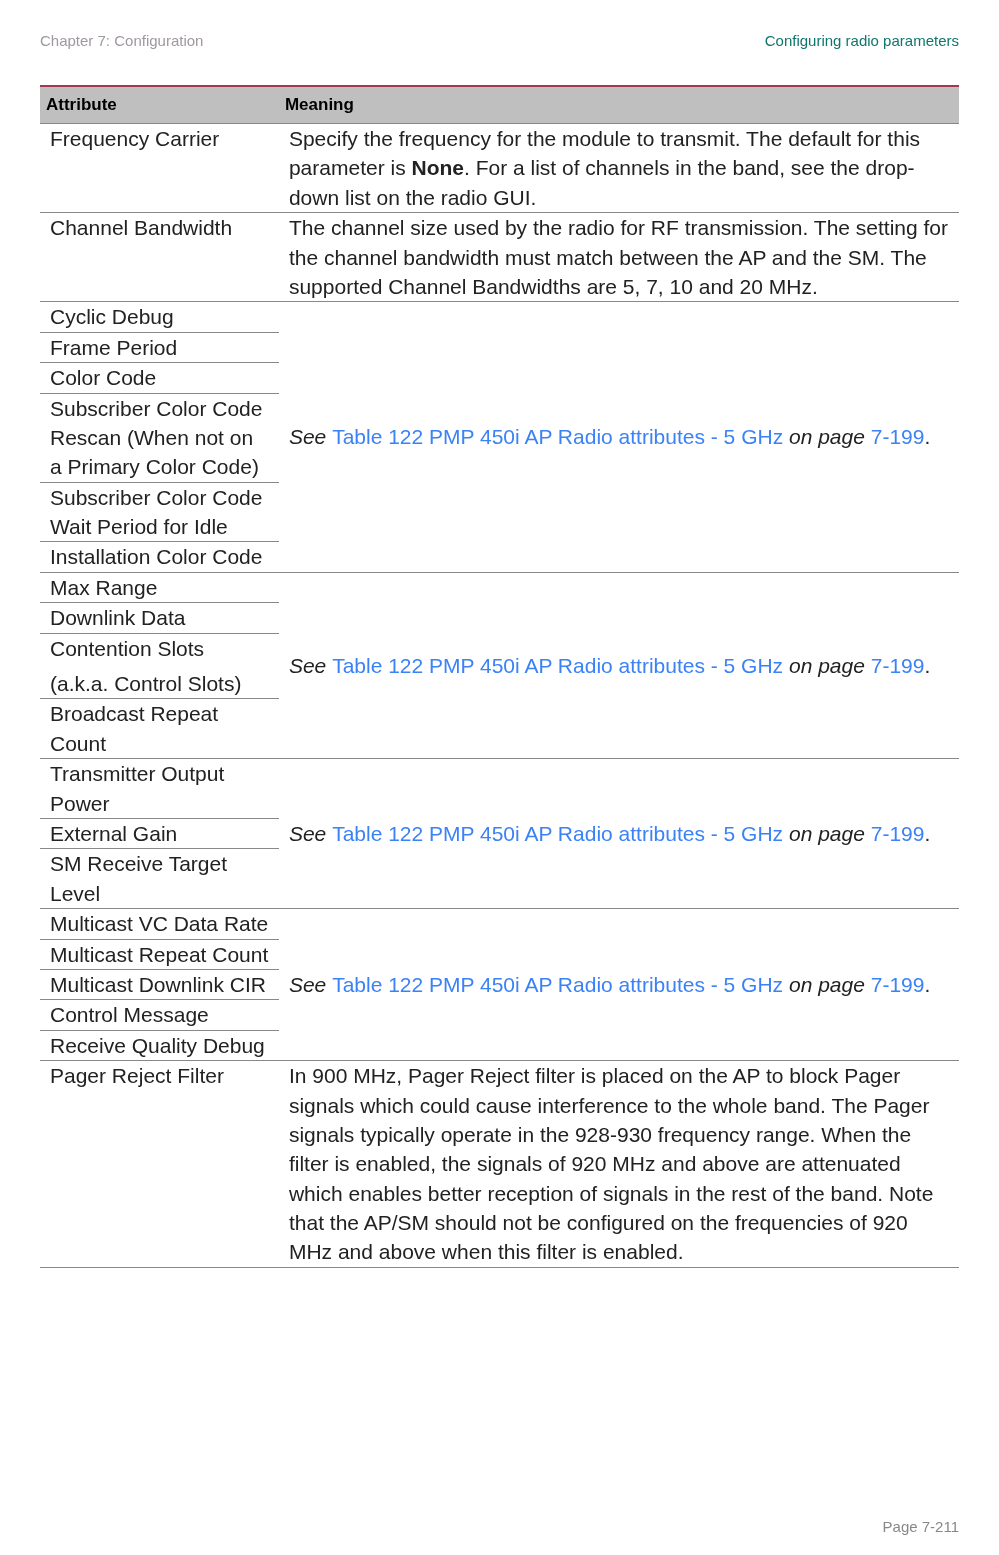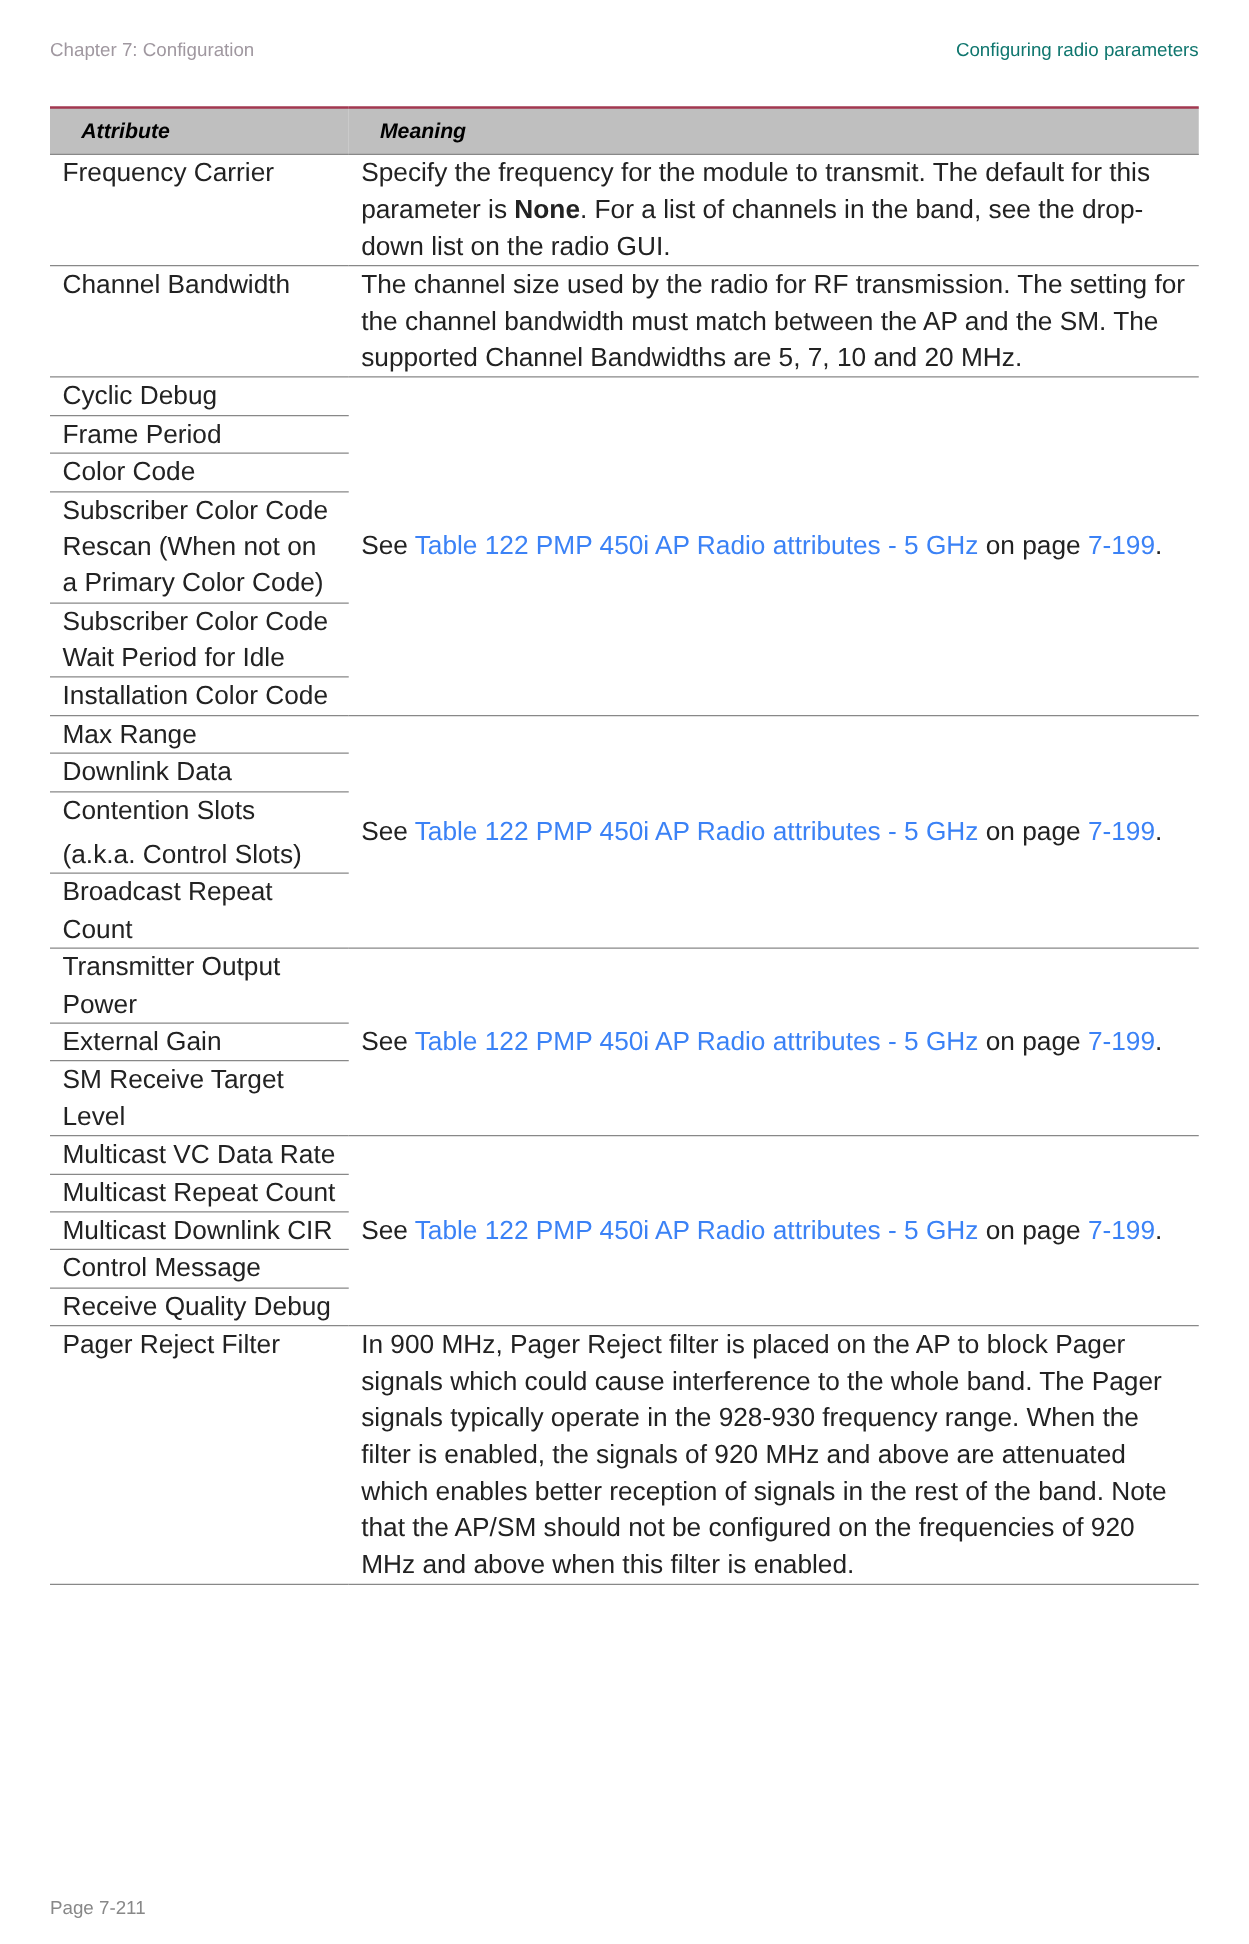--- a/index.html
+++ b/index.html
@@ -37,25 +37,24 @@
       width: 100%;
       border-collapse: collapse;
       border-top: 2px solid #a23850;
       border-bottom: 1px solid #888;
     }
 
     .attr-table th {
       background: #bfbfbf;
       text-align: left;
       font-weight: bold;
-      padding: 8px 10px 8px 25px;
+      padding: 8px 10px 8px 6px;
       font-size: 17px;
       border-bottom: 1px solid #888;
       color: #000;
-      font-style: italic;
     }
 
     .attr-table th:first-child {
       width: 26%;
     }
 
     .attr-table td {
       padding: 0 10px;
       font-size: 21px;
       vertical-align: top;
@@ -71,24 +70,25 @@
       border-bottom: 1px solid #888;
       vertical-align: middle;
     }
 
     .link {
       color: #3b82f6;
     }
 
     .ref-see, .ref-on-page {
       color: #222;
+      font-style: italic;
     }
 
     .footer {
-      text-align: left;
+      text-align: right;
       color: #888;
       font-size: 15px;
       margin-top: auto;
       padding-top: 30px;
     }
 
     .bold-inline {
       font-weight: bold;
     }
   </style>

